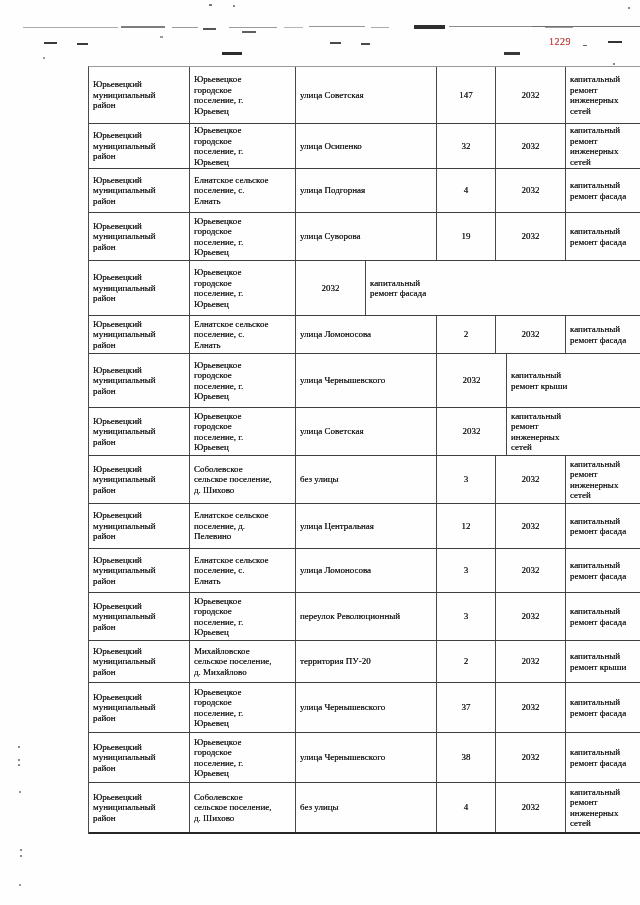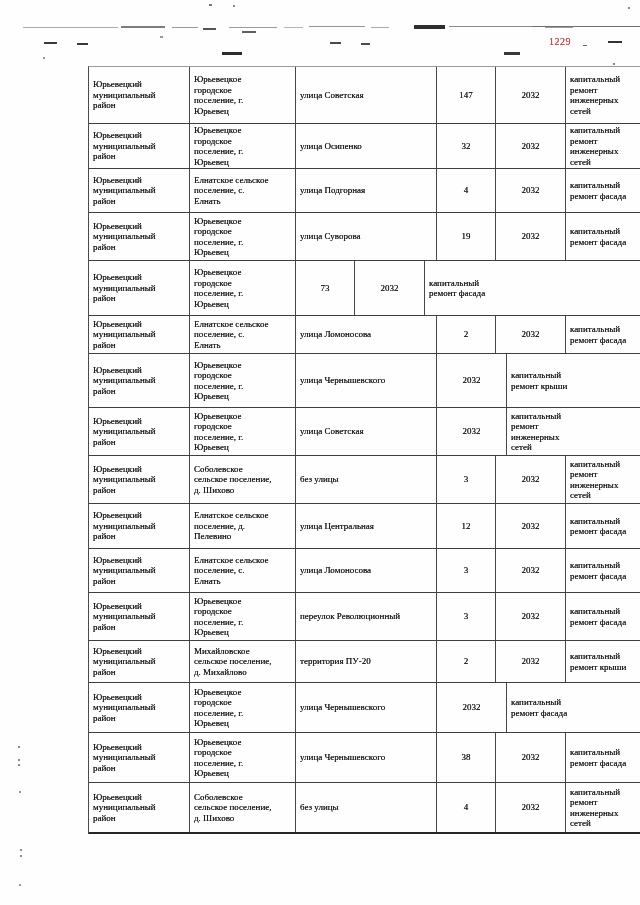--- a/index.html
+++ b/index.html
@@ -187,21 +187,20 @@
   </div>
 
   <div class="t-row">
     <div class="cell c1">Юрьевецкий
 муниципальный
 район</div>
     <div class="cell c2">Юрьевецкое
 городское
 поселение, г.
 Юрьевец</div>
-    <div class="cell c4">73</div>
     <div class="cell c5">2032</div>
     <div class="cell c6">капитальный
 ремонт фасада</div>
   </div>
 
   <div class="t-row">
     <div class="cell c1">Юрьевецкий
 муниципальный
 район</div>
     <div class="cell c2">Елнатское сельское
@@ -319,20 +318,21 @@
 
   <div class="t-row">
     <div class="cell c1">Юрьевецкий
 муниципальный
 район</div>
     <div class="cell c2">Юрьевецкое
 городское
 поселение, г.
 Юрьевец</div>
     <div class="cell c3">улица Чернышевского</div>
+    <div class="cell c4">37</div>
     <div class="cell c5">2032</div>
     <div class="cell c6">капитальный
 ремонт фасада</div>
   </div>
 
   <div class="t-row">
     <div class="cell c1">Юрьевецкий
 муниципальный
 район</div>
     <div class="cell c2">Юрьевецкое

